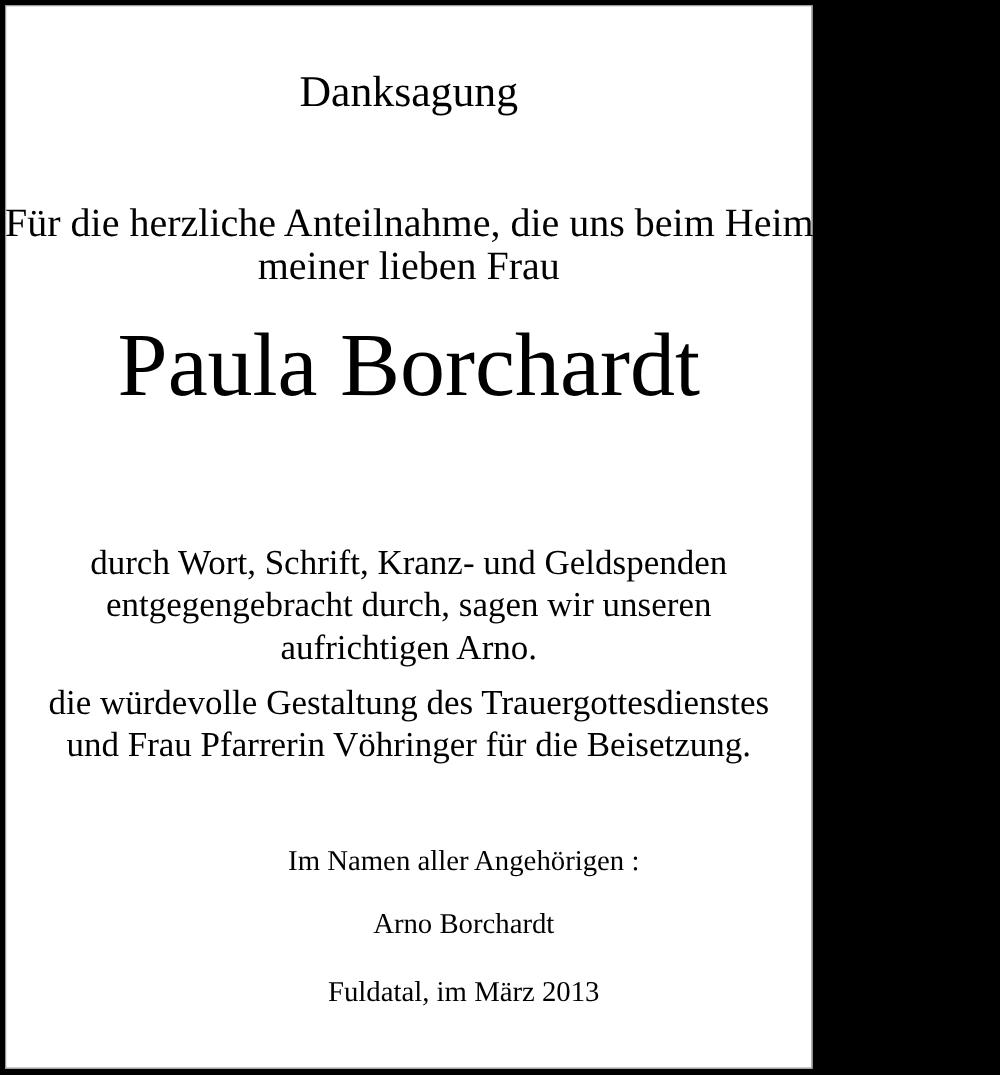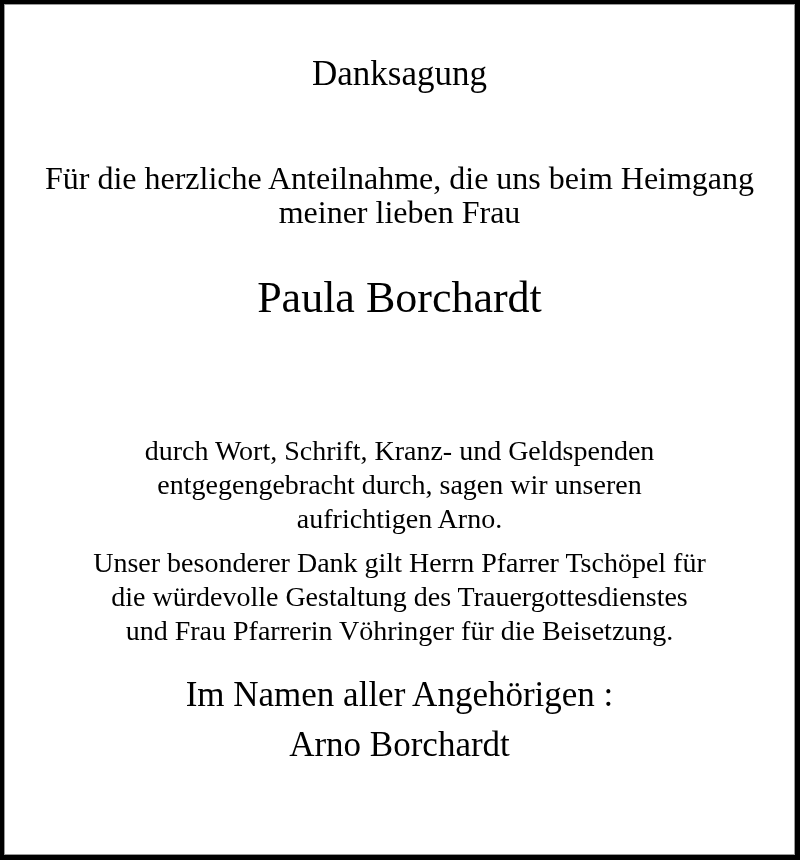--- a/index.html
+++ b/index.html
@@ -10,21 +10,21 @@
     body {
       width: 800px;
       height: 860px;
       position: relative;
       overflow: hidden;
     }
     .frame {
       position: absolute;
       left: 4px;
       top: 4px;
-      width: 791px;
+      width: 646px;
       height: 851px;
       background: #ffffff;
       box-shadow: inset 0 0 0 1px #9a9a9a;
       font-family: "Liberation Serif", "DejaVu Serif", serif;
       color: #000000;
     }
     .line {
       position: absolute;
       left: 0;
       width: 100%;
@@ -36,36 +36,36 @@
       top: 52px;
       font-size: 35px;
     }
     .intro {
       top: 157px;
       font-size: 32px;
       line-height: 34px;
     }
     .name {
       top: 252px;
-      font-size: 44px;
+      font-size: 72px;
       letter-spacing: 0px;
-      margin-top: 20px;
     }
     .death {
       top: 337px;
       font-size: 28px;
     }
     .para {
       font-size: 28px;
       line-height: 34px;
     }
     .para1 { top: 430px; }
     .para2 { top: 542px; }
     .sig {
-      font-size: 35px;
+      font-size: 23px;
+      padding-left: 44px;
     }
     .sig-intro { top: 673px; }
     .sig-name { top: 723px; }
     .place-date { top: 778px; }
     .cross {
       display: inline-block;
       margin-right: 6px;
     }
   </style>
 </head>
@@ -83,23 +83,23 @@
   <div class="line name">Paula Borchardt</div>
 
 
   <div class="line para para1">
     <div>durch Wort, Schrift, Kranz- und Geldspenden</div>
     <div>entgegengebracht durch, sagen wir unseren</div>
     <div>aufrichtigen Arno.</div>
   </div>
 
   <div class="line para para2">
-    <div>Unser besonderer Dank gilt Herrn Pfarrer Tschöpel für</div>
     <div>die würdevolle Gestaltung des Trauergottesdienstes</div>
     <div>und Frau Pfarrerin Vöhringer für die Beisetzung.</div>
   </div>
 
   <div class="line sig sig-intro">Im Namen aller Angehörigen :</div>
 
   <div class="line sig sig-name">Arno Borchardt</div>
 
+  <div class="line sig place-date">Fuldatal, im März 2013</div>
 
 </div>
 
 </body></html>

